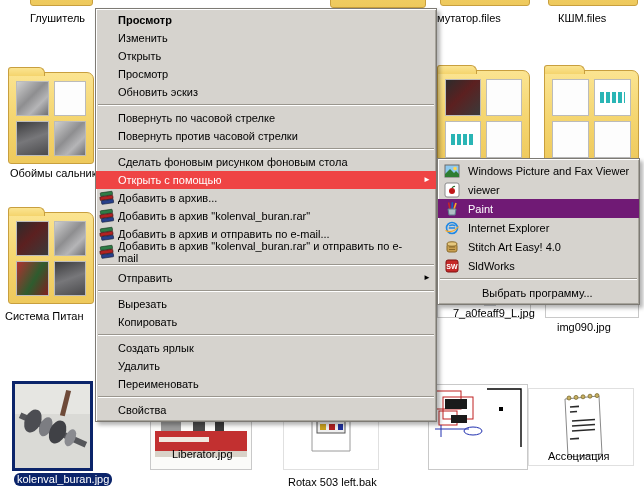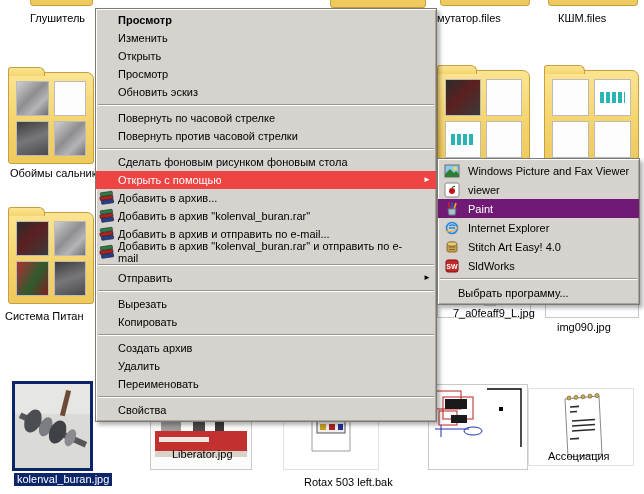--- a/index.html
+++ b/index.html
@@ -46,21 +46,21 @@
   .mi.bold { font-weight:bold; }
   .mi.hl { background:#ef4444; color:#fff; }
   .mi .micon { position:absolute; left:3px; top:1px; width:16px; height:16px; }
   .mi .arrow { position:absolute; right:5px; font-size:8px; line-height:18px; }
   .msep { height:0; border-top:1px solid #9a968e; border-bottom:1px solid #ffffff; margin:3px 2px; }
 
   .smi { position:relative; height:19px; display:flex; align-items:center; gap:8px;
          padding:0 8px 0 6px; font-size:11px; color:#000; cursor:default; }
   .smi.hl { background:#701a75; color:#fff; }
   .smi .sicon { width:16px; height:16px; flex:0 0 16px; }
-  .smi.noicon { padding-left:20px; }
+  .smi.noicon { padding-left:44px; }
 </style>
 </head>
 <body>
 
 <div class="stage">
 
   <div class="folder" style="left:30px; top:-84px; width:63px; height:90px;"></div>
   <div class="ilabel" style="left:30px; top:12px;">Глушитель</div>
 
   <div class="folder" style="left:330px; top:-78px; width:96px; height:86px;">
@@ -131,21 +131,21 @@
       <g transform="rotate(24 38 46)">
         <rect x="2" y="43" width="72" height="6" fill="#55565a"></rect>
         <ellipse cx="16" cy="46" rx="8" ry="12" fill="#4c4d52"></ellipse>
         <ellipse cx="30" cy="46" rx="6" ry="10" fill="#7c7d82"></ellipse>
         <ellipse cx="43" cy="46" rx="8" ry="12" fill="#404146"></ellipse>
         <ellipse cx="57" cy="46" rx="5" ry="9" fill="#8a8b90"></ellipse>
       </g>
       <rect x="48" y="6" width="5" height="26" fill="#6e4a38" transform="rotate(14 50 19)"></rect>
     </svg>
   </div>
-  <div class="ilabel sel" style="left:14px; top:473px;">kolenval_buran.jpg</div>
+  <div class="ilabel sel" style="left:14px; top:473px;border-radius:6px;">kolenval_buran.jpg</div>
 
   <div class="thumb" style="left:150px; top:386px; width:102px; height:84px;">
     <svg width="100" height="82" viewBox="0 0 100 82">
       <rect width="100" height="82" fill="#fbfbf9"></rect>
       <rect x="30" y="4" width="28" height="16" fill="#cdbd9b"></rect>
       <rect x="42" y="12" width="12" height="34" fill="#4a4a4a"></rect>
       <rect x="64" y="18" width="9" height="30" fill="#3a3a3a"></rect>
       <rect x="10" y="26" width="20" height="20" fill="#9b9b9b"></rect>
       <rect x="36" y="22" width="16" height="10" fill="#b03434"></rect>
       <rect x="4" y="44" width="92" height="20" fill="#c23030"></rect>
@@ -164,21 +164,21 @@
       <g>
         <rect x="36" y="28" width="6" height="6" fill="#b02020"></rect>
           <rect x="45" y="28" width="6" height="6" fill="#20309a"></rect>
           <rect x="54" y="28" width="5" height="6" fill="#207030"></rect>
         <rect x="36" y="37" width="6" height="6" fill="#c8a020"></rect>
           <rect x="45" y="37" width="6" height="6" fill="#b02020"></rect>
           <rect x="54" y="37" width="5" height="6" fill="#20309a"></rect>
       </g>
     </svg>
   </div>
-  <div class="ilabel" style="left:304px; top:476px;">Rotax 503 left.bak</div>
+  <div class="ilabel" style="left:288px; top:476px;">Rotax 503 left.bak</div>
 
   <div class="thumb" style="left:428px; top:384px; width:100px; height:86px;">
     <svg width="98" height="84" viewBox="0 0 98 84">
       <path d="M58 4 H92 V62" stroke="#000" fill="none" stroke-width="1.4"></path>
       <rect x="6" y="6" width="26" height="18" fill="none" stroke="#c02020"></rect>
       <rect x="14" y="12" width="30" height="22" fill="none" stroke="#c02020"></rect>
       <rect x="10" y="26" width="18" height="14" fill="none" stroke="#c02020"></rect>
       <rect x="16" y="14" width="22" height="10" fill="#1a1a1a"></rect>
       <rect x="22" y="30" width="16" height="8" fill="#1a1a1a"></rect>
       <path d="M6 44 h34 M12 40 v12" stroke="#2030b0" fill="none"></path>
@@ -288,21 +288,21 @@
     </div>
     <div class="msep"></div>
     <div class="mi">
         <span>Вырезать</span>
       </div>
     <div class="mi">
         <span>Копировать</span>
       </div>
     <div class="msep"></div>
     <div class="mi">
-        <span>Создать архив</span>
+        <span>Создать ярлык</span>
       </div>
     <div class="mi">
         <span>Удалить</span>
       </div>
     <div class="mi">
         <span>Переименовать</span>
       </div>
     <div class="msep"></div>
     <div class="mi">
         <span>Свойства</span>

